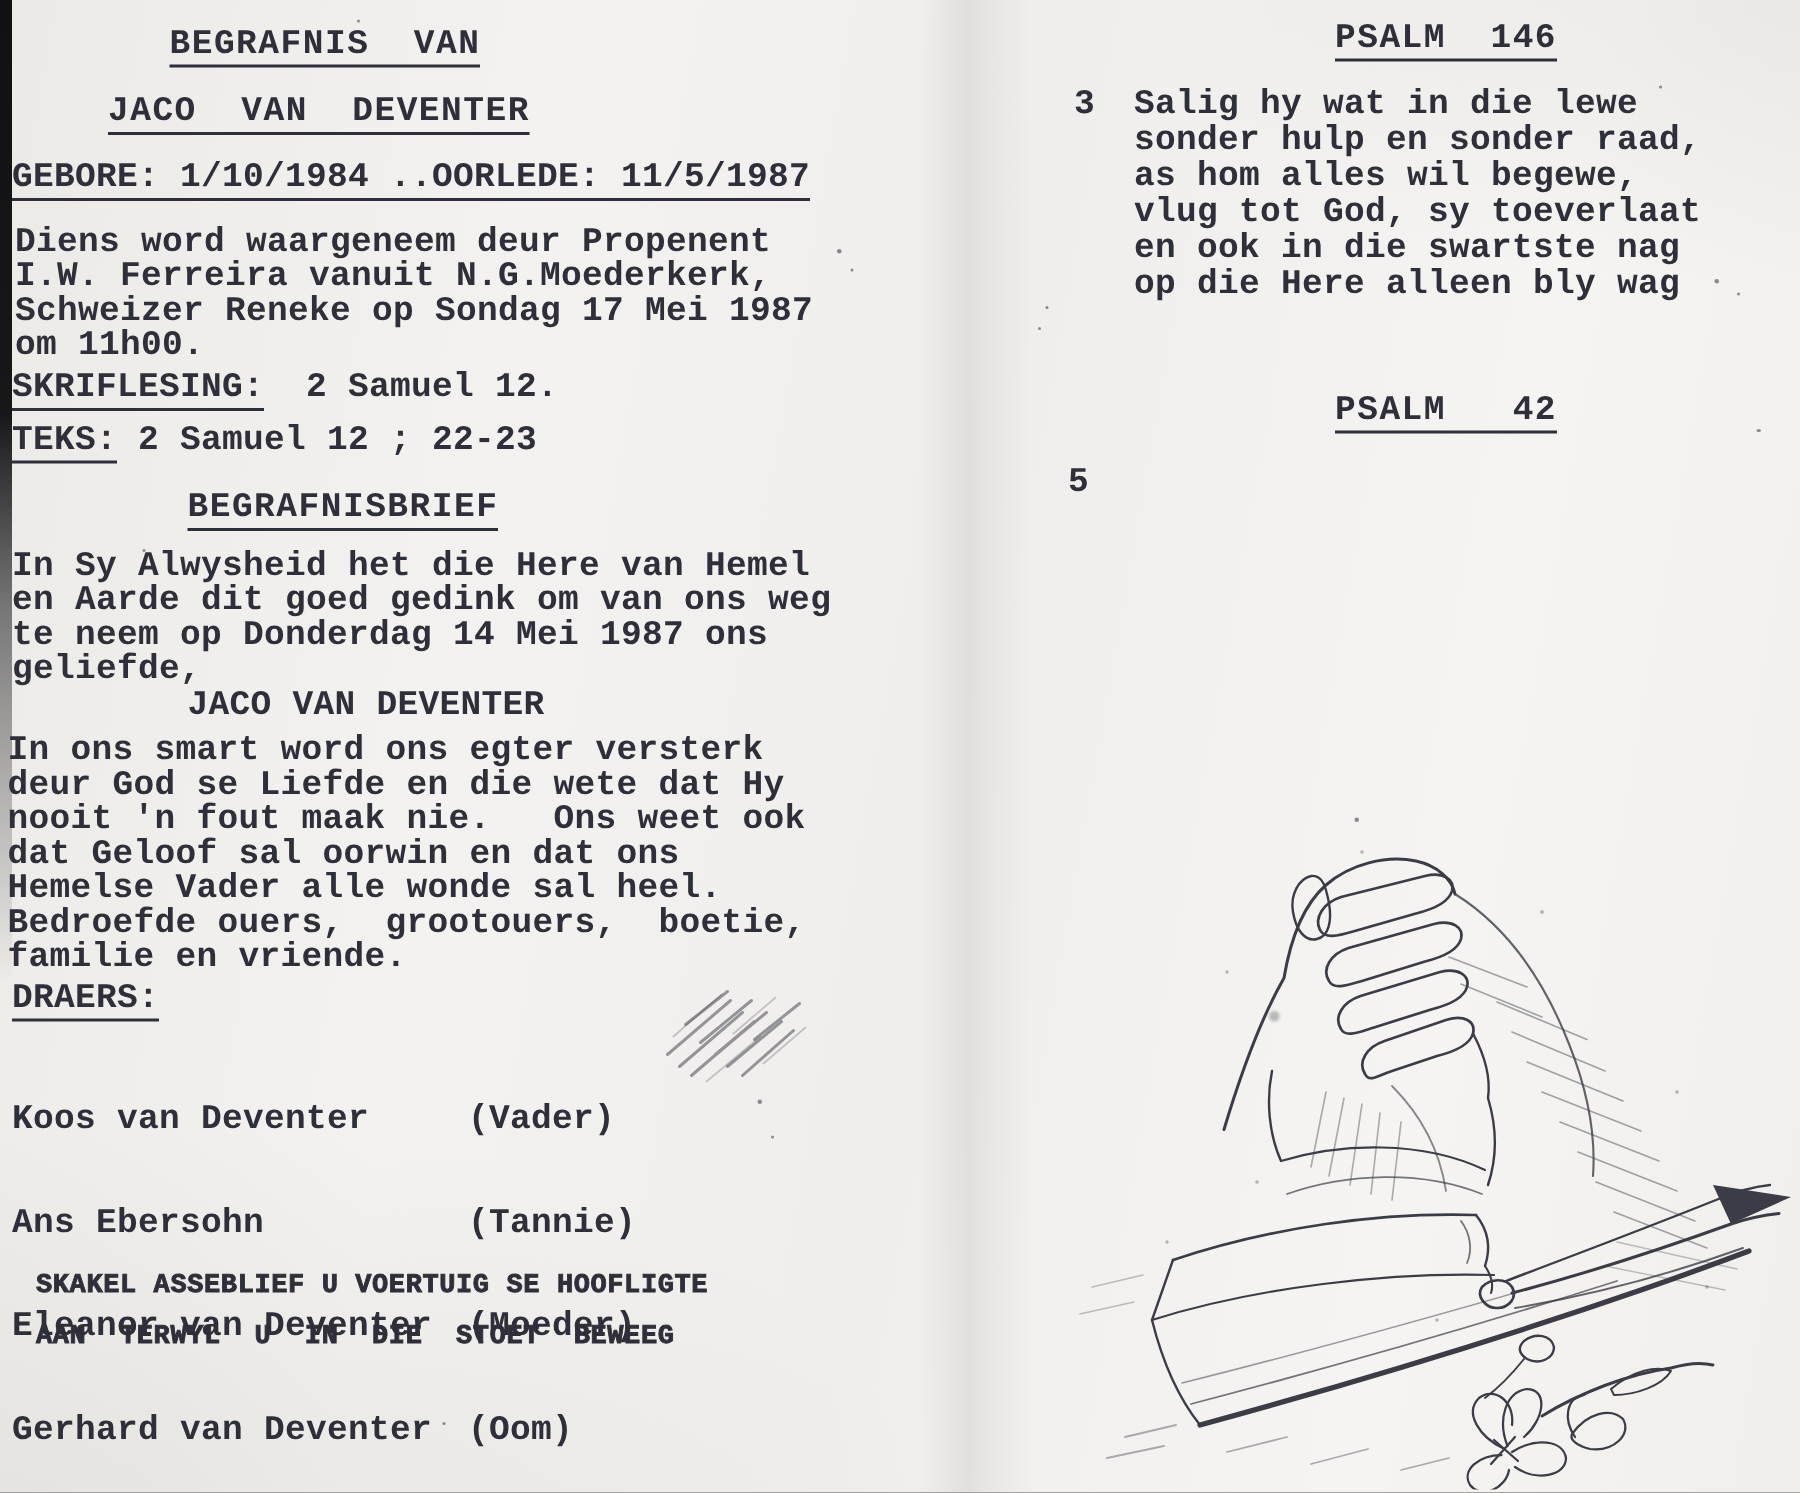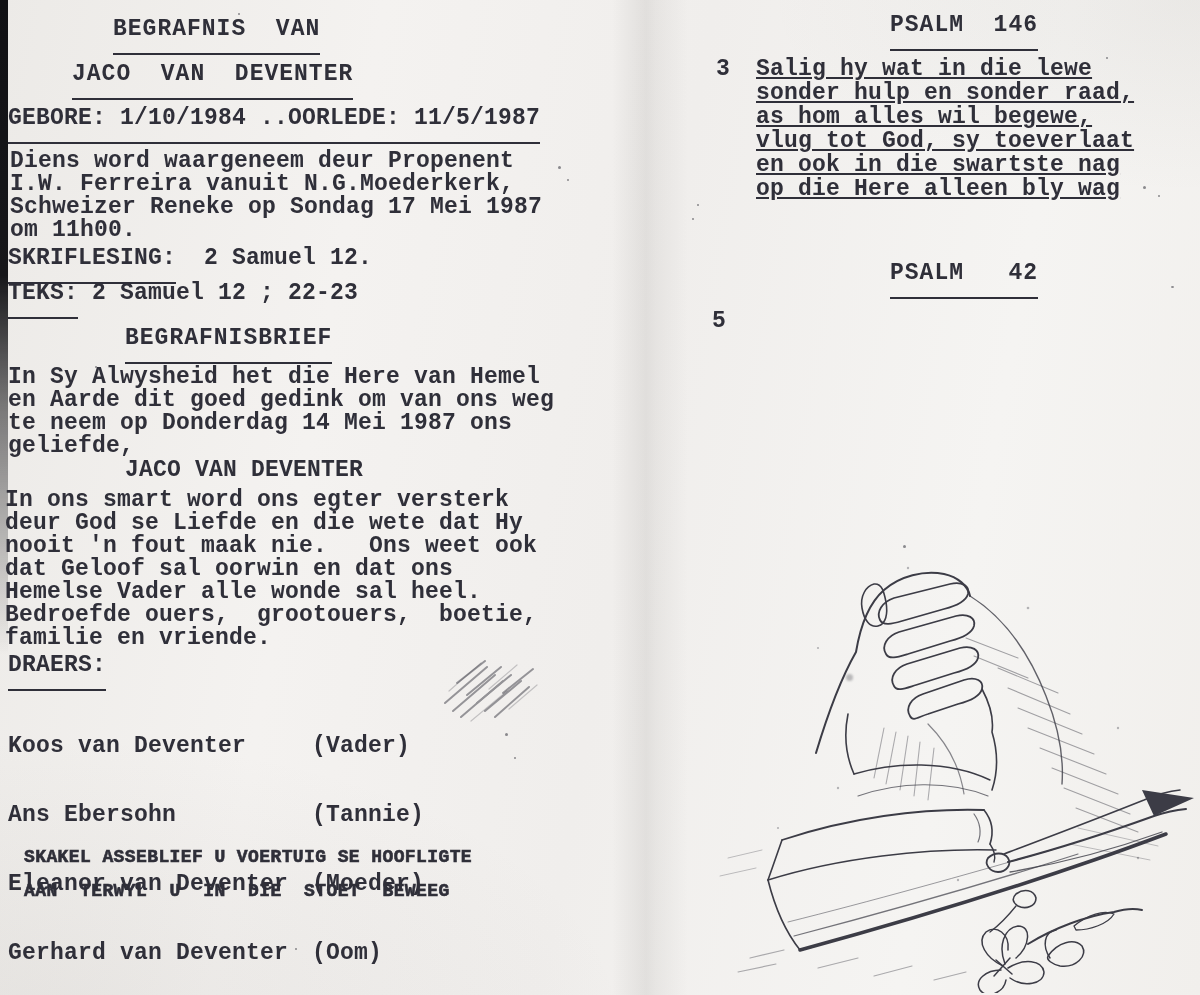--- a/index.html
+++ b/index.html
@@ -9,23 +9,23 @@
       radial-gradient(900px 480px at 6% 104%, rgba(125,120,113,.10), transparent 62%),
       radial-gradient(700px 320px at 99% 0%, rgba(125,120,113,.08), transparent 60%),
       linear-gradient(100deg,#eceae7 0%,#f4f2f0 28%,#f0eeec 52%,#f5f4f2 78%,#f1efec 100%);
     font-family:"Liberation Mono","DejaVu Sans Mono",monospace;
     font-weight:700;color:#2f2f39;
   }
   .page{position:absolute;top:0;height:995px;}
   .page-left{left:0;width:648px;}
   .page-right{left:648px;width:552px;}
   .blk{position:absolute;margin:0;white-space:pre;font-size:23px;line-height:23px;font-weight:700;letter-spacing:.2px;}
-  .u{border-bottom:2px solid currentColor;padding-bottom:11px;text-align:right;}
+  .u{border-bottom:2px solid currentColor;padding-bottom:1px;text-align:right;}
   .heading{letter-spacing:1px;}
-  .verse-text{line-height:24px;text-decoration:underline;}
+  .verse-text{line-height:24px;}
   .verse-num{font-size:23px;}
   .notice{font-size:18px;letter-spacing:.4px;-webkit-text-stroke:.6px #2f2f39;}
   .bearer-row{height:23px;}
   .bearer-name{display:inline-block;width:304px;}
   .gutter{
     position:absolute;top:0;left:612px;width:76px;height:995px;pointer-events:none;
     background:linear-gradient(to right, rgba(110,107,103,0) 0%, rgba(110,107,103,.12) 45%, rgba(140,137,133,.10) 58%, rgba(110,107,103,0) 100%);
   }
   .edge-strip{
     position:absolute;left:0;top:0;width:8px;height:655px;

